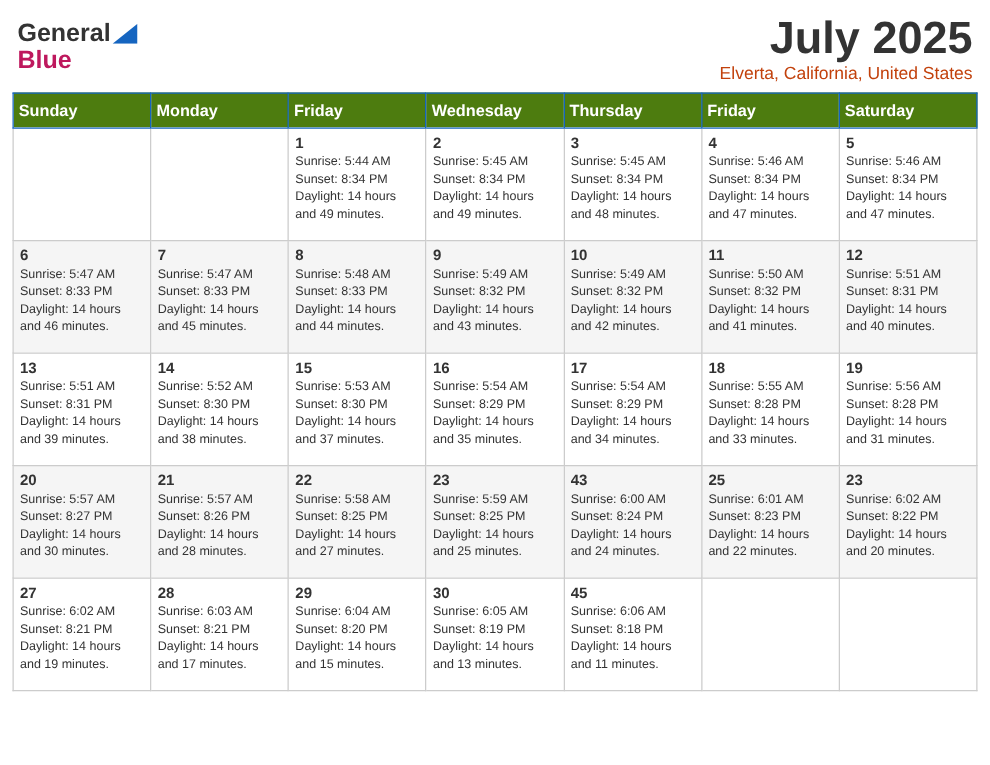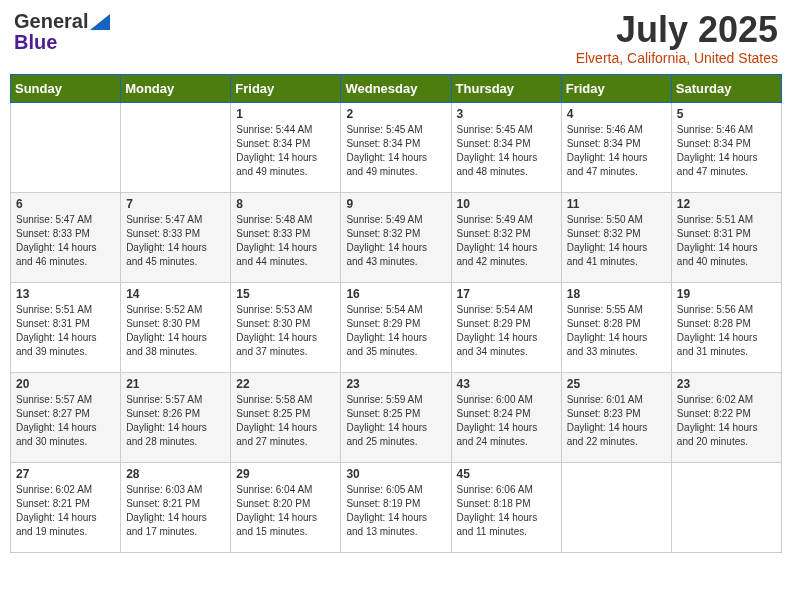--- a/index.html
+++ b/index.html
@@ -6,21 +6,21 @@
     body {
       font-family: Arial, sans-serif;
       background: #fff;
       width: 792px;
       min-height: 612px;
       padding: 10px;
     }
     .header {
       display: flex;
       justify-content: space-between;
-      align-items: flex-start;
+      align-items: center;
       margin-bottom: 8px;
       padding: 0 4px;
     }
     .logo {
       display: flex;
       flex-direction: column;
       align-items: flex-start;
     }
     .title-area {
       text-align: right;
@@ -81,21 +81,21 @@
 <body>
 
 <div class="header">
   <div class="logo">
     <div style="display:flex; align-items:center;">
       <span style="font-size:20px;font-weight:bold;color:#333;">General</span>
       <svg width="20" height="16" viewBox="0 0 20 16" style="margin-left:2px;">
         <polygon points="0,16 20,0 20,16" fill="#1565c0"></polygon>
       </svg>
     </div>
-    <span style="font-size:20px;font-weight:bold;color:#4c1d95;margin-top:-2px;">Blue</span>
+    <span style="font-size:20px;font-weight:bold;color:#be185d;margin-top:-2px;">Blue</span>
   </div>
   <div class="title-area">
     <div class="month-title">July 2025</div>
     <div class="location">Elverta, California, United States</div>
   </div>
 </div>
 
 <table class="calendar">
   <thead>
     <tr>

